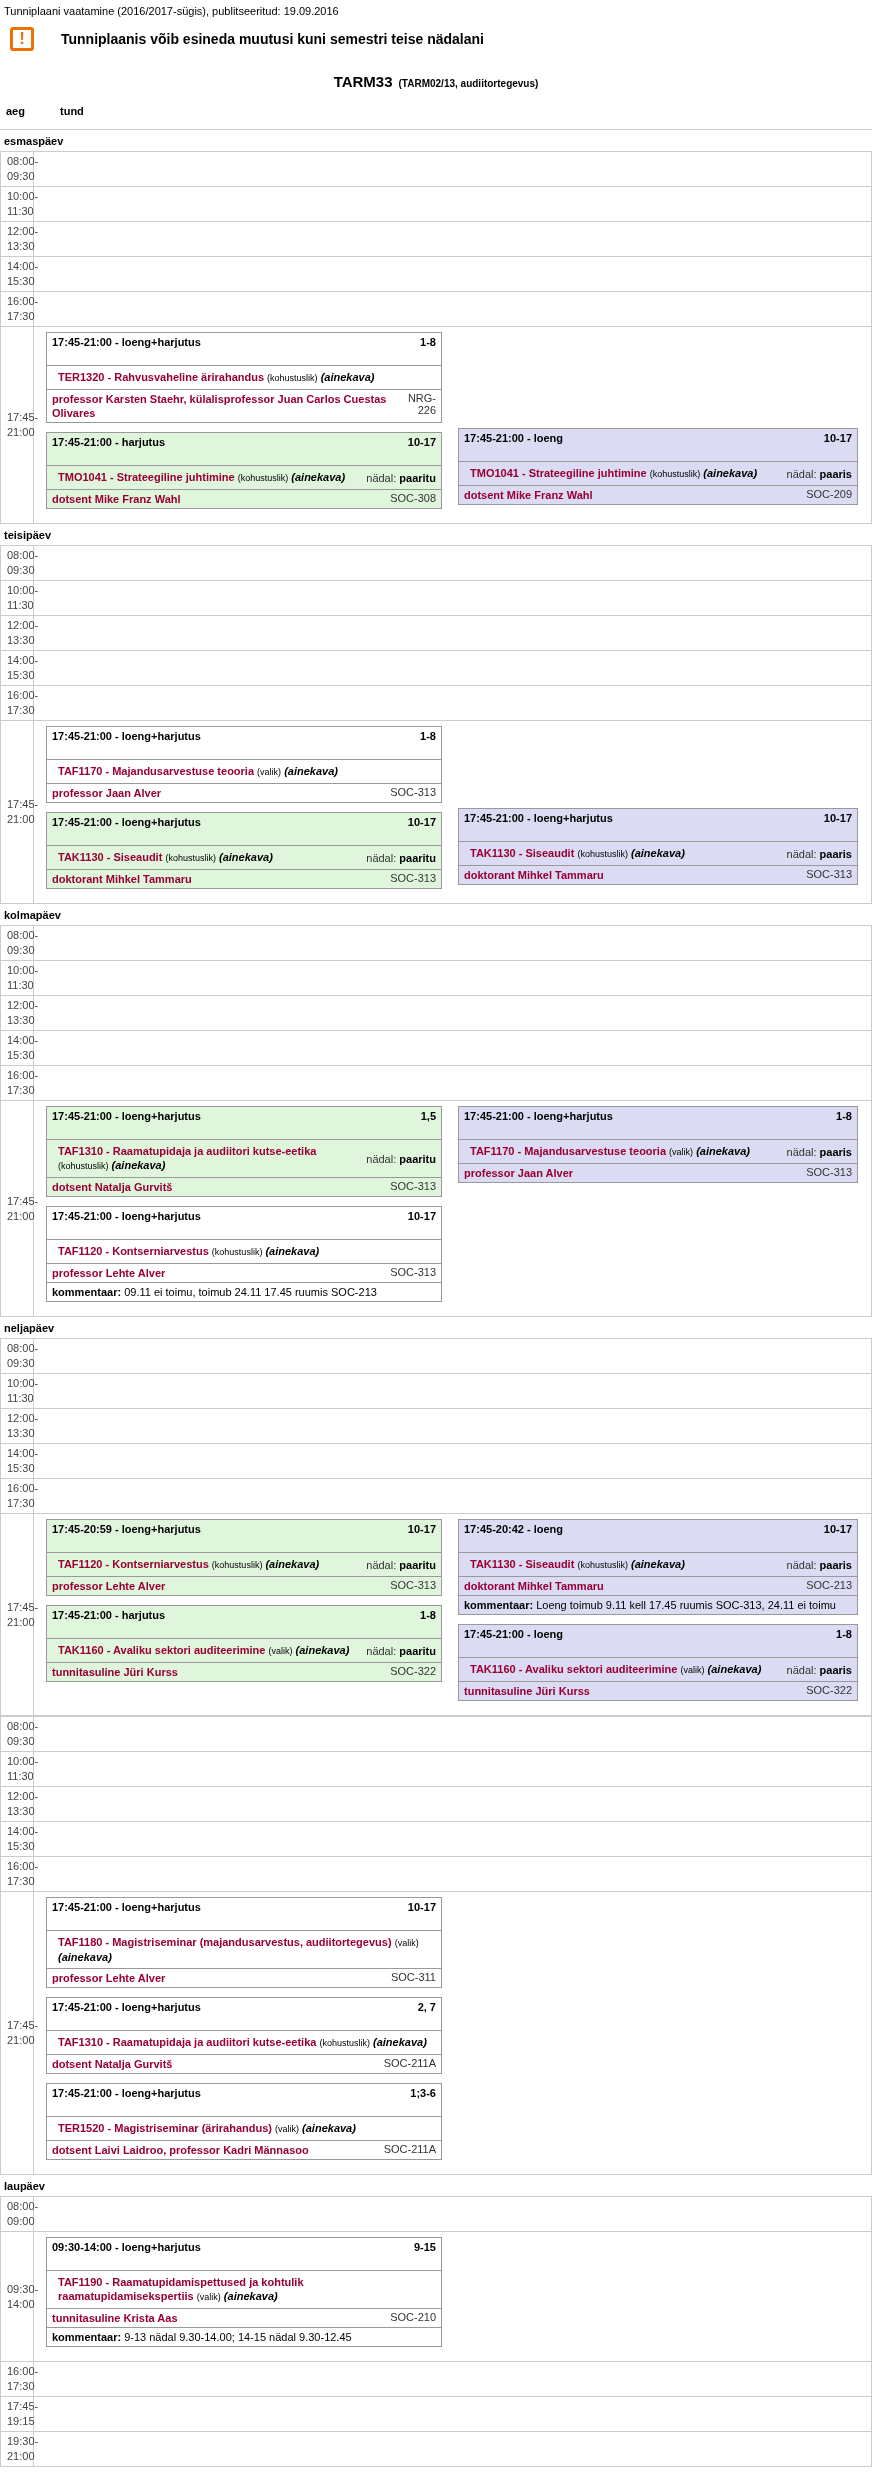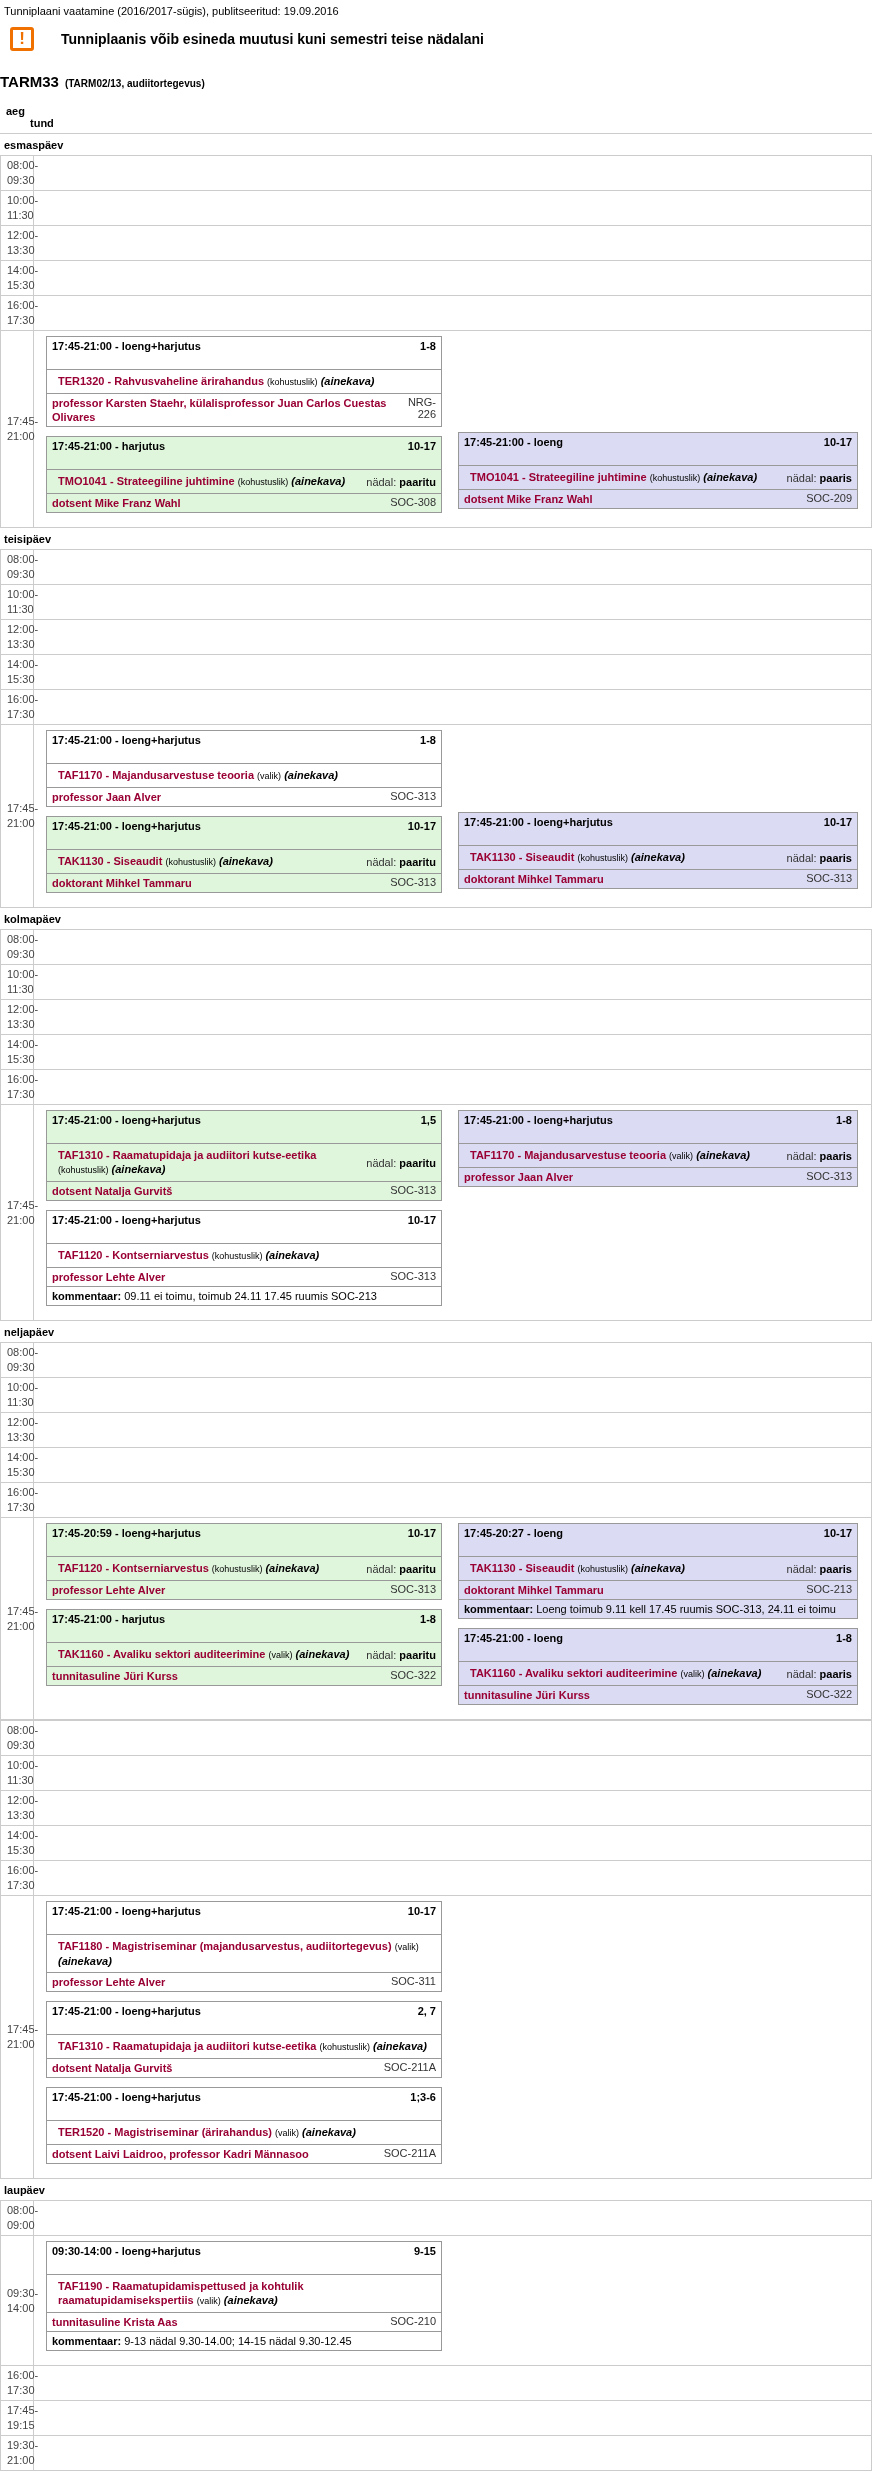--- a/index.html
+++ b/index.html
@@ -17,24 +17,24 @@
     font-size:11px;
   }
   .top-title{font-size:11px;font-weight:normal;padding:5px 4px 0 4px;}
   .warning{display:flex;align-items:center;gap:11px;margin:10px 0 0 10px;}
   .warn-icon{
     width:24px;height:24px;border:3px solid var(--orange);border-radius:3px;
     color:var(--orange);font-weight:bold;font-size:17px;
     display:flex;align-items:center;justify-content:center;flex:0 0 auto;
   }
   .warn-text{font-size:14px;font-weight:bold;margin-left:16px;}
-  .group-title{margin:22px 0 12px 0;}
+  .group-title{text-align:center;margin:22px 0 12px 0;}
   .group-code{font-size:15px;font-weight:bold;}
   .group-info{font-size:10px;font-weight:bold;margin-left:6px;}
-  .cols-header{display:flex;font-weight:bold;padding:3px 4px 4px 6px;border-bottom:1px solid var(--grid);flex-direction:column;}
+  .cols-header{display:flex;font-weight:bold;padding:3px 4px 12px 6px;border-bottom:1px solid var(--grid);}
   .col-aeg{width:30px;}
   .col-tund{margin-left:24px;}
   .day-name{font-weight:bold;font-size:11px;padding:5px 4px 4px 4px;}
   .day-table{border:1px solid var(--grid);border-bottom:none;}
   .trow{display:flex;border-bottom:1px solid var(--grid);}
   .trow.empty{min-height:35px;}
   .tcell{
     width:33px;flex:0 0 33px;border-right:1px solid var(--grid);
     padding:2px 1px 2px 6px;color:#444;line-height:15px;font-size:11px;
     display:flex;flex-direction:column;
@@ -580,21 +580,21 @@
     <div class="card-lect">
       <span class="lect">tunnitasuline Jüri Kurss</span>
       <span class="room">SOC-322</span>
     </div>
 
   </div>
 </div>
       <div class="col right">
   <div class="card lavender">
     <div class="card-head">
-      <span class="card-time">17:45-20:27 -  loeng</span>
+      <span class="card-time">17:45-20:42 -  loeng</span>
       <span class="card-weeks">10-17</span>
     </div>
     <div class="card-course">
       <span class="course-main">
         <a class="course-link">TAK1130 - Siseaudit</a>
         <span class="req">(kohustuslik)</span>
         <a class="ainekava">(ainekava)</a>
       </span>
       <span class="nadal"><span>nädal:</span> <b>paaris</b></span>
     </div>

